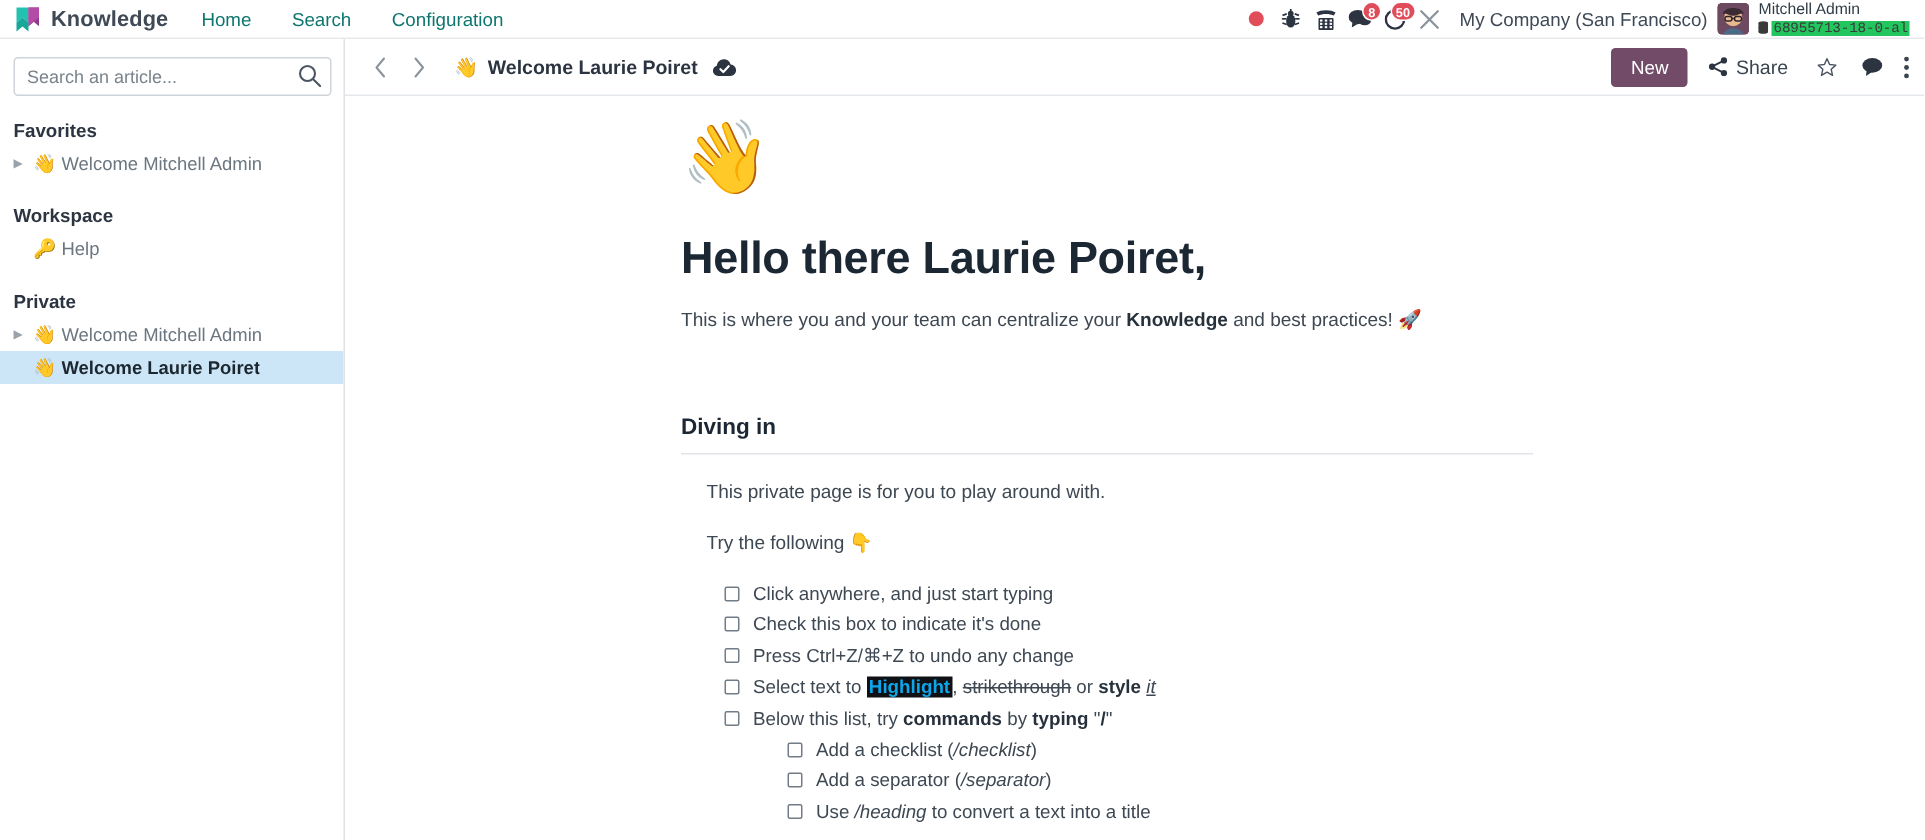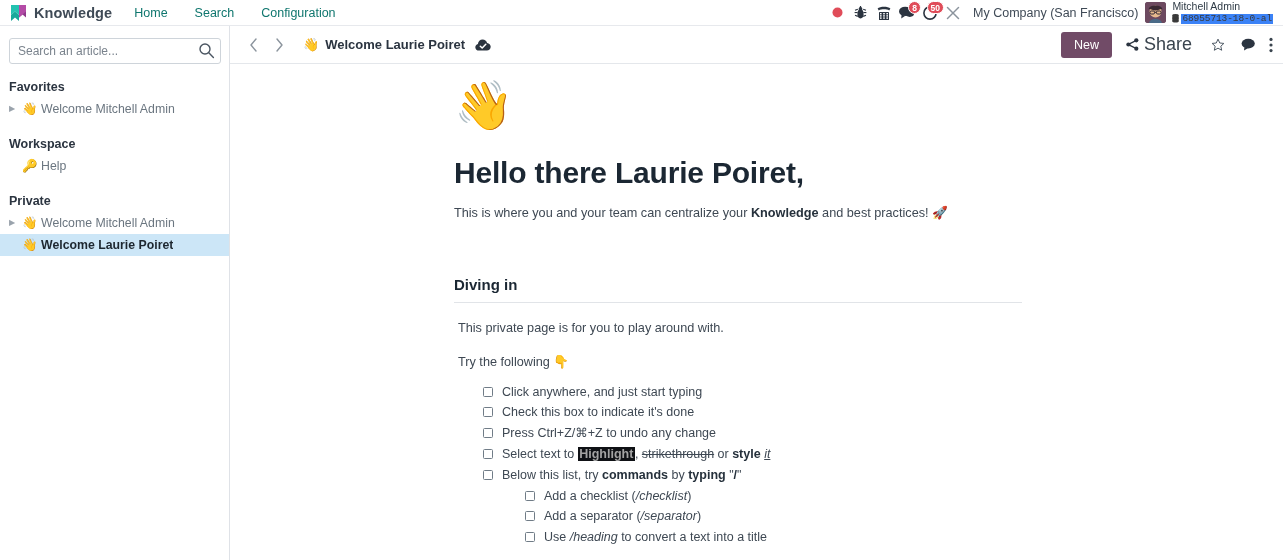--- a/index.html
+++ b/index.html
@@ -102,21 +102,21 @@
   }
   #db-line {
     display: flex;
     align-items: center;
     gap: 2px;
     margin-top: 1px;
   }
   #db-badge {
     font-family: "Liberation Mono", monospace;
     font-size: 9.5px;
-    background: #3b82f6;
+    background: #22c55e;
     color: #3a3a3a;
     padding: 0 1px;
     letter-spacing: -0.1px;
     white-space: nowrap;
   }
 
   
   #app-body {
     display: flex;
     height: 534px;
@@ -261,21 +261,21 @@
     cursor: pointer;
     white-space: nowrap;
   }
   .cp-btn {
     display: inline-flex;
     align-items: center;
     gap: 5px;
     height: 26px;
     padding: 0 8px;
     margin-left: 6px;
-    font-size: 18px;
+    font-size: 13px;
     color: #3a444e;
     cursor: pointer;
     border-radius: 3px;
     white-space: nowrap;
   }
   .cp-icon-btn {
     display: inline-flex;
     align-items: center;
     justify-content: center;
     width: 27px; height: 26px;
@@ -337,21 +337,21 @@
   #diving-rule {
     border: none;
     border-top: 1px solid #e1e4e8;
     margin: 0 0 17px 0;
     width: 568px;
   }
   .para {
     font-size: 12.7px;
     color: #3e4853;
     line-height: 1.32;
-    margin: 4px;
+    margin: 17px;
   }
   .para.spaced { margin-top: 17px; }
 
   
   ul.checklist {
     list-style: none;
     margin: 13px 0 0 0;
     padding: 0 0 0 29px;
   }
   ul.checklist.nested {
@@ -371,21 +371,21 @@
     width: 10px; height: 10px;
     flex: 0 0 10px;
     border: 1px solid #707c87;
     border-radius: 1.5px;
     background: #fff;
     margin: 3px 9px 0 0;
     cursor: pointer;
   }
   .hl {
     background: #0f1115;
-    color: #a3a3a3;
+    color: #0ea5e9;
     padding: 0 1.5px;
     font-weight: 700;
   }
   .strike { text-decoration: line-through; }
   .bold { font-weight: 700; color: #26313c; }
 </style>
 </head>
 <body>
 
 <div id="navbar">

